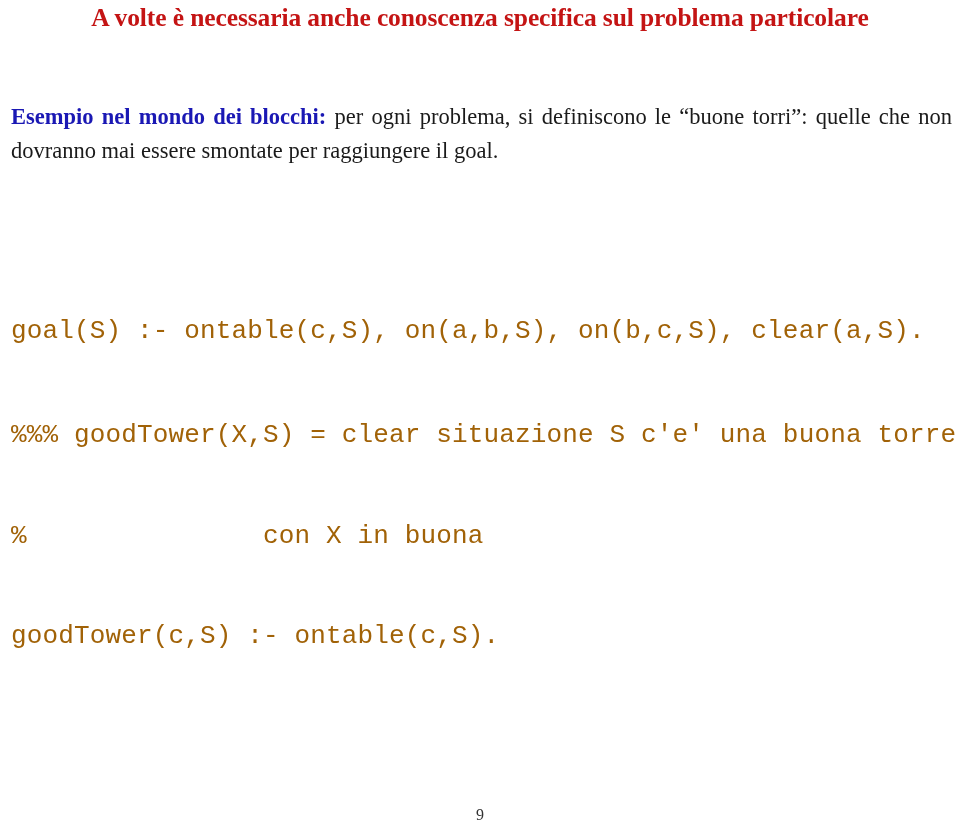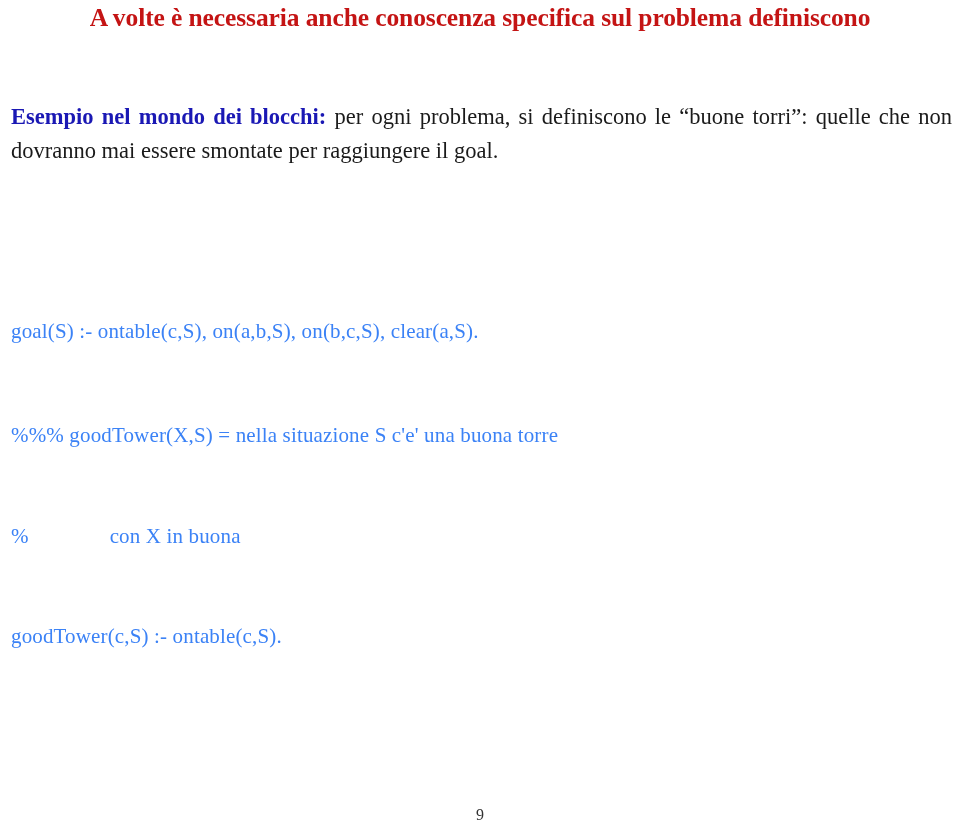--- a/index.html
+++ b/index.html
@@ -72,25 +72,25 @@
     font-family: "DejaVu Sans Mono", "Liberation Mono", monospace;
     font-size: 19.5px;
     letter-spacing: 0;
     color: #111111;
   }
 
   
   .code {
     position: absolute;
     left: 11px;
-    font-family: Liberation Serif, serif;
-    font-size: 21px;
+    font-family: Liberation Mono, monospace;
+    font-size: 26px;
     line-height: 33.5px;
     letter-spacing: 0.15px;
-    color: #3b82f6;
+    color: #a16207;
     white-space: pre;
   }
   .code-goal { top: 248px; }
   .code-goodtower { top: 352px; }
 
   .code .line { display: block; height: 33.5px; }
 
   
   .page-number {
     position: absolute;
@@ -101,32 +101,32 @@
     font-family: "Liberation Serif", "DejaVu Serif", serif;
     font-size: 16px;
     color: #333333;
   }
 </style>
 </head>
 <body>
 
 <div class="page">
 
-  <div class="slide-title">A volte è necessaria anche conoscenza specifica sul problema definiscono</div>
+  <div class="slide-title">A volte è necessaria anche conoscenza specifica sul problema particolare</div>
 
   <div class="para para-blocchi">
     <span class="lead-blue">Esempio nel mondo dei blocchi:</span><span> per ogni problema, si definiscono le “buone torri”: quelle che non dovranno mai essere smontate per raggiungere il goal.</span>
   </div>
 
 
   <div class="code code-goal">
     <span class="line">goal(S) :- ontable(c,S), on(a,b,S), on(b,c,S), clear(a,S).</span>
   </div>
 
   <div class="code code-goodtower">
-    <span class="line">%%% goodTower(X,S) = nella situazione S c'e' una buona torre</span>
+    <span class="line">%%% goodTower(X,S) = clear situazione S c'e' una buona torre</span>
     <span class="line">%               con X in buona</span>
     <span class="line">goodTower(c,S) :- ontable(c,S).</span>
   </div>
 
   <div class="page-number">9</div>
 
 </div>
 
 </body></html>

